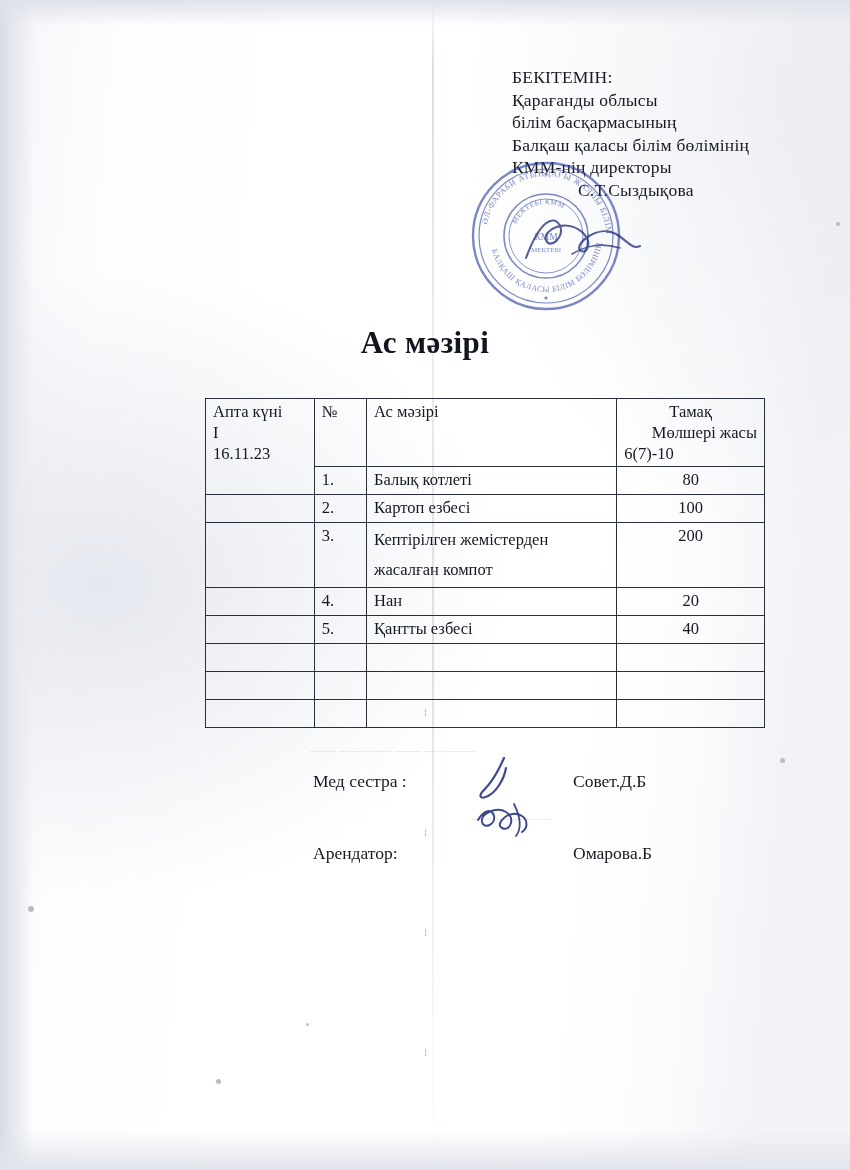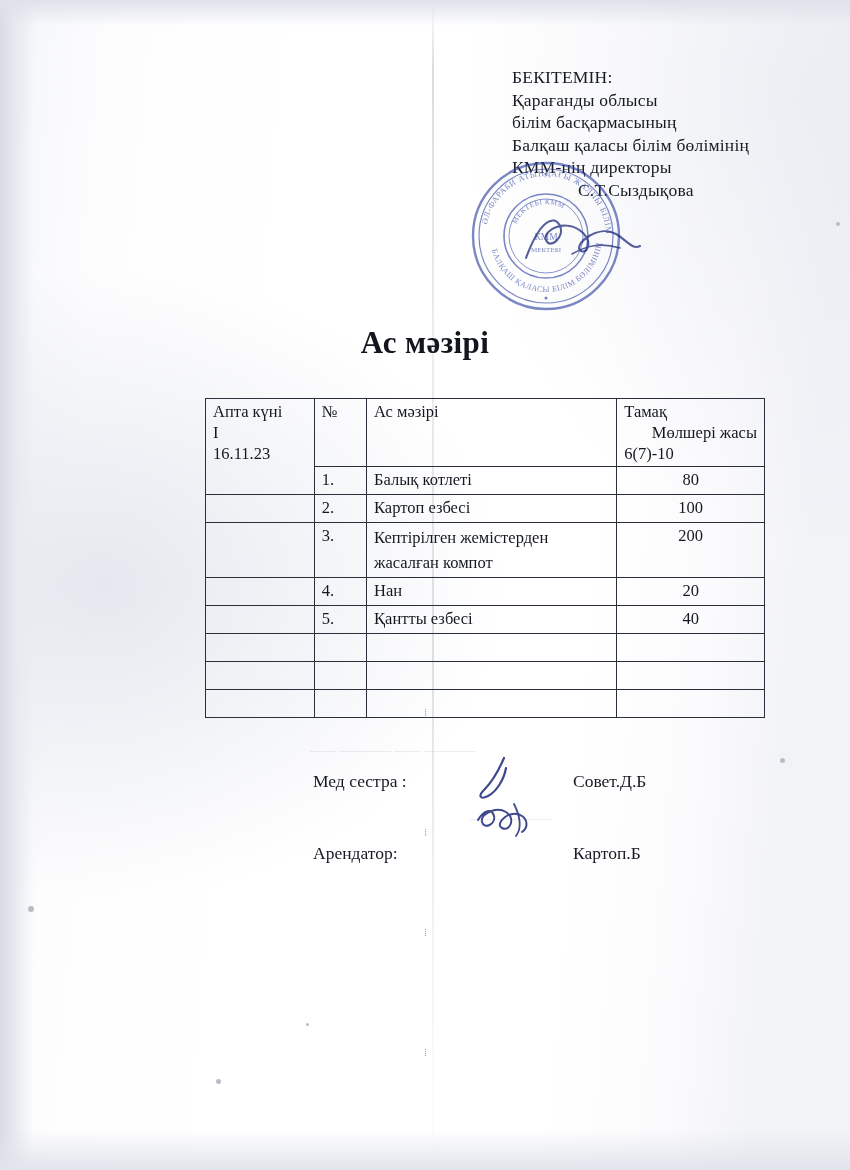--- a/index.html
+++ b/index.html
@@ -249,40 +249,40 @@
       <tbody>
         <tr>
           <td class="col-day cell-head" rowspan="2">
             <div>Апта күні</div>
             <div>I</div>
             <div>16.11.23</div>
           </td>
           <td class="col-num cell-head">№</td>
           <td class="col-dish cell-head">Ас мәзірі</td>
           <td class="col-amt cell-head">
-            <div style="text-align:left;">Тамақ</div>
+            <div style="text-align:center;">Тамақ</div>
             <div style="text-align:right;">Мөлшері жасы</div>
             <div style="text-align:left;">6(7)-10</div>
           </td>
         </tr>
         <tr>
           <td class="col-num num-cell">1.</td>
           <td class="col-dish">Балық котлеті</td>
           <td class="col-amt">80</td>
         </tr>
         <tr>
           <td class="col-day"></td>
           <td class="col-num num-cell">2.</td>
           <td class="col-dish">Картоп езбесі</td>
           <td class="col-amt">100</td>
         </tr>
         <tr>
           <td class="col-day"></td>
           <td class="col-num num-cell">3.</td>
-          <td class="col-dish" style="line-height:25px;">Кептірілген жемістерден жасалған компот</td>
+          <td class="col-dish" style="line-height:30px;">Кептірілген жемістерден жасалған компот</td>
           <td class="col-amt">200</td>
         </tr>
         <tr>
           <td class="col-day"></td>
           <td class="col-num num-cell">4.</td>
           <td class="col-dish">Нан</td>
           <td class="col-amt">20</td>
         </tr>
         <tr>
           <td class="col-day"></td>
@@ -312,21 +312,21 @@
     </table>
   </div>
 
   <div class="footer">
     <div class="footer-row">
       <span class="f-left">Мед сестра :</span>
       <span class="f-right">Совет.Д.Б</span>
     </div>
     <div class="footer-row">
       <span class="f-left">Арендатор:</span>
-      <span class="f-right">Картоп.Б</span>
+      <span class="f-right">Омарова.Б</span>
     </div>
   </div>
 
   <svg class="sig-bottom" viewBox="0 0 95 90">
     <path d="M34,8 C28,22 20,34 14,40 C8,46 10,50 18,46 C26,42 34,30 36,18" fill="none" stroke="#1d2a7a" stroke-width="2.2" stroke-linecap="round"></path>
     <path d="M8,70 C14,60 22,58 24,66 C26,74 14,80 12,72 C10,64 26,56 36,62 C46,68 40,82 32,78 C24,74 40,58 52,66 C58,70 58,78 52,82" fill="none" stroke="#1d2a7a" stroke-width="2" stroke-linecap="round"></path>
     <path d="M44,54 C50,66 52,78 46,86" fill="none" stroke="#1d2a7a" stroke-width="1.8" stroke-linecap="round"></path>
   </svg>
 
 </div>

